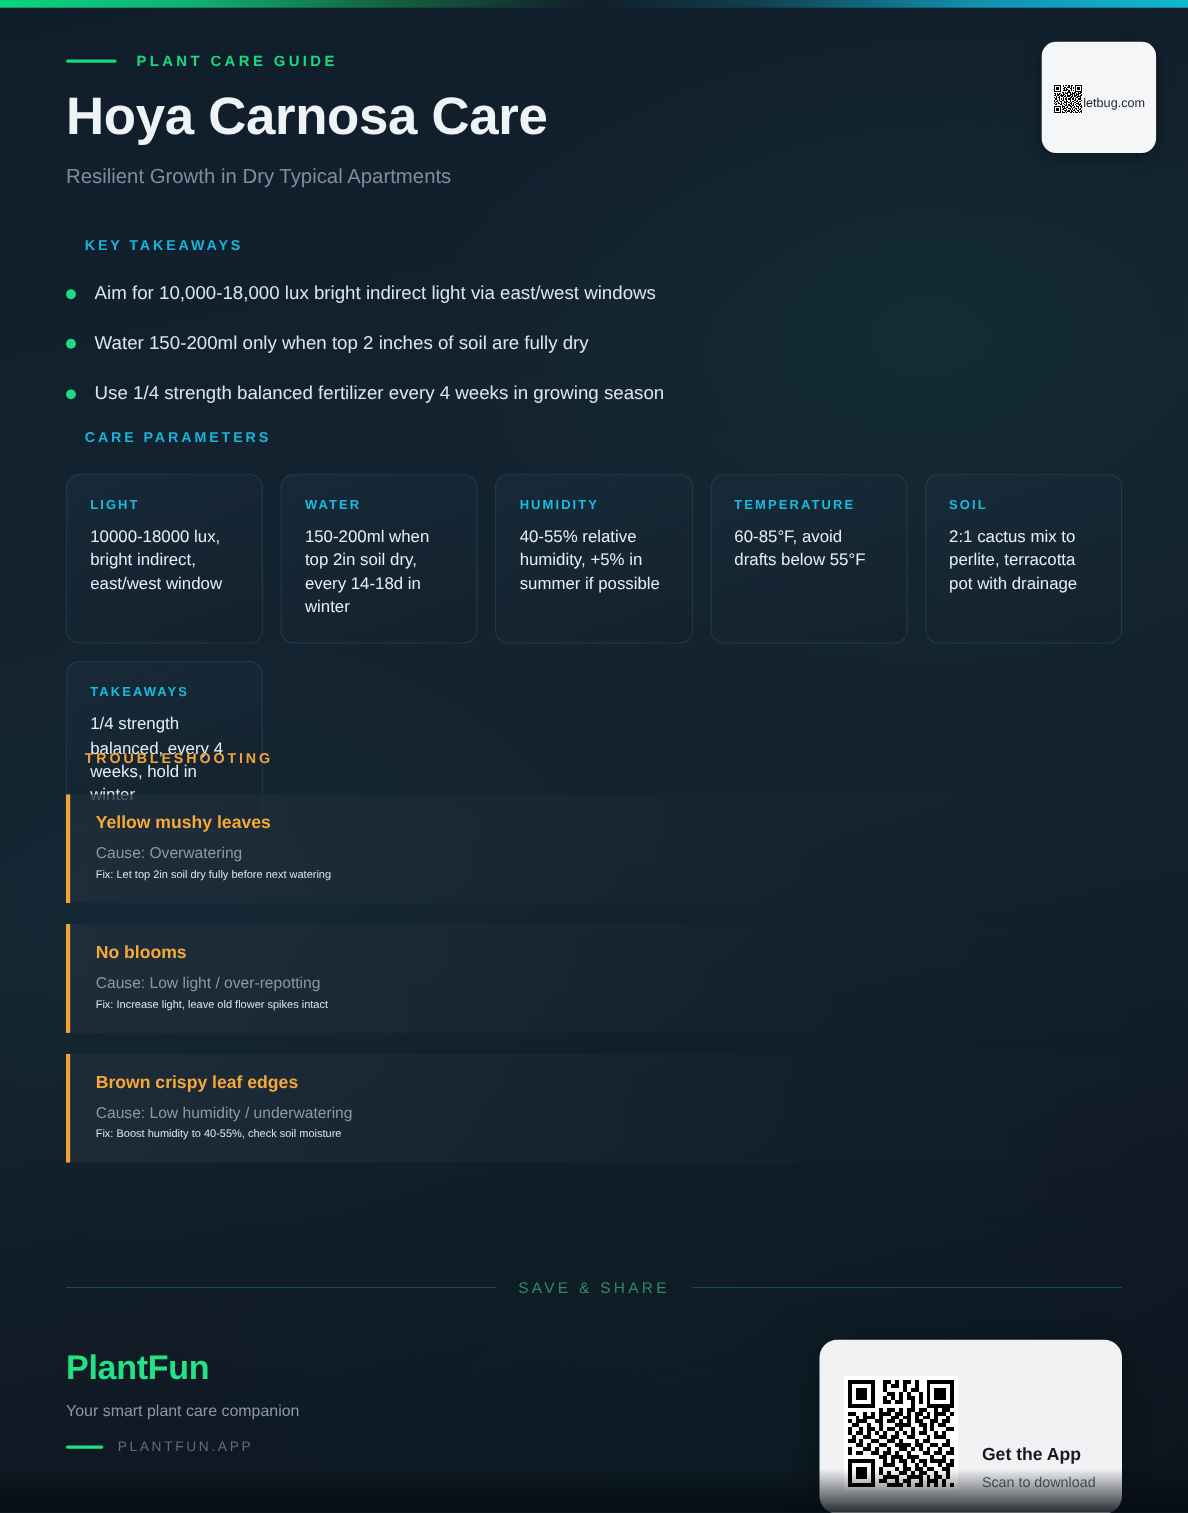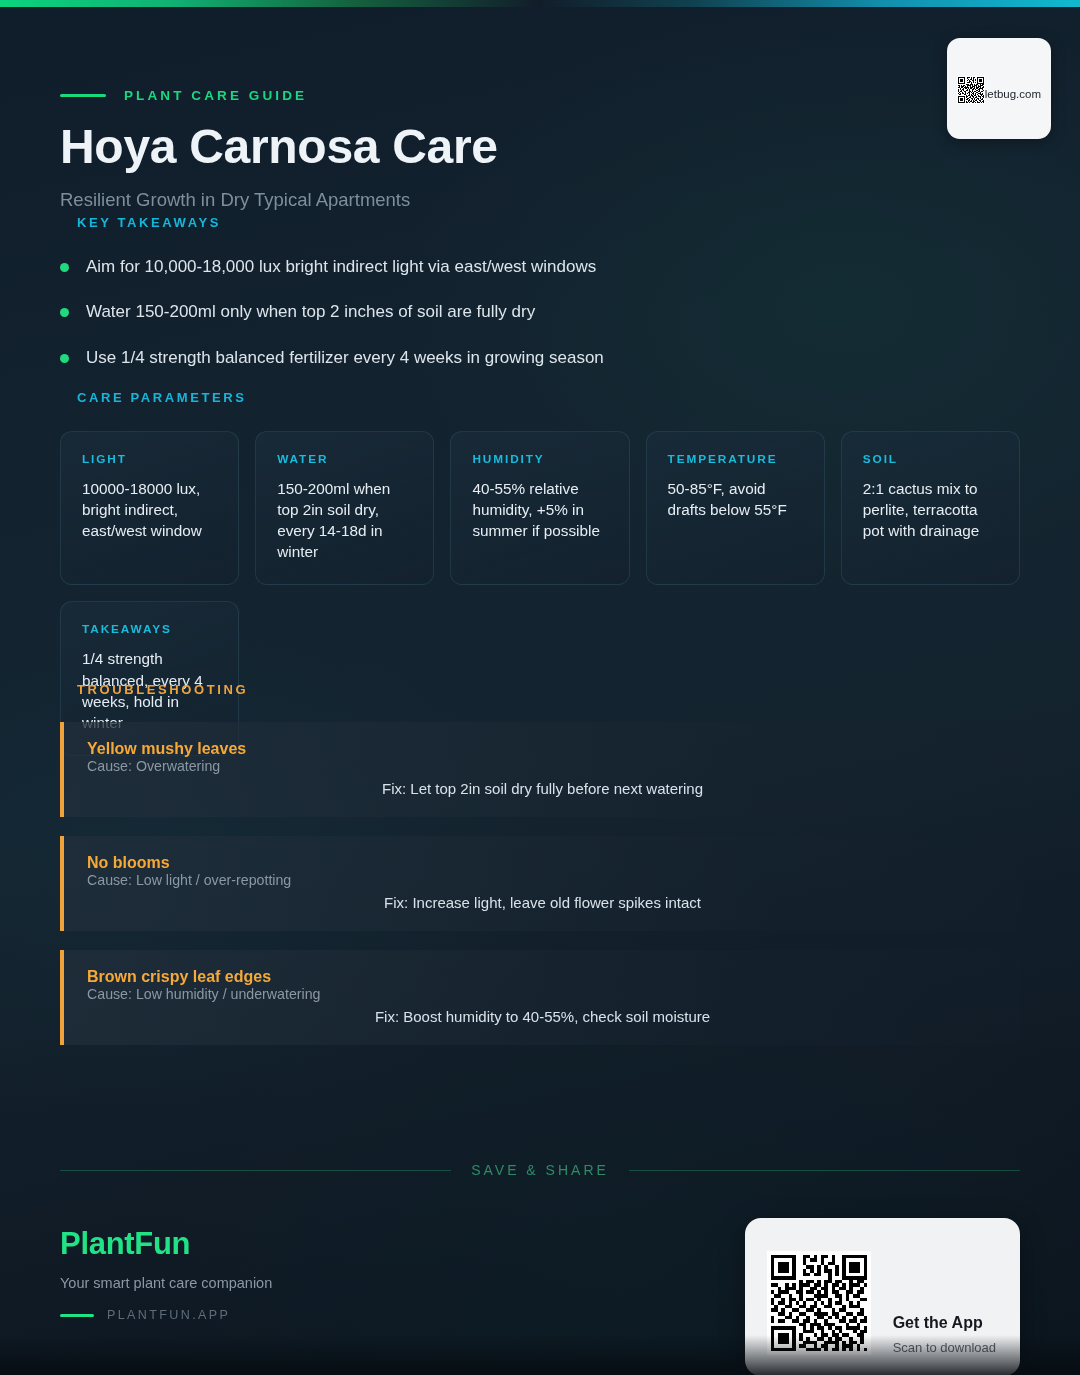--- a/index.html
+++ b/index.html
@@ -23,21 +23,21 @@
   .topbar {
     position:absolute; top:0; left:0; width:1080px; height:7px;
     background:linear-gradient(90deg,#0bd47e 0%, #10b174 16%, #14603f 33%, #121d2a 50%, #10414f 64%, #1290ae 82%, #10b9cf 100%);
   }
   .bottomfade {
     position:absolute; left:0; bottom:0; width:1080px; height:40px;
     background:linear-gradient(180deg, rgba(8,14,20,0) 0%, rgba(6,11,16,0.85) 100%);
   }
 
   
-  .header { position:absolute; top:48px; left:60px; width:960px;margin-top:40px; }
+  .header { position:absolute; top:48px; left:60px; width:960px; }
   .eyebrow { display:flex; align-items:center; gap:18px; }
   .eyebrow .dash { width:46px; height:3px; background:#17d97e; border-radius:2px; }
   .eyebrow .etext {
     color:#19d97f; font-size:13.5px; font-weight:700;
     letter-spacing:3.1px;
   }
   .title {
     margin-top:19px;
     font-size:48px; font-weight:700; color:#eef3f8;
     letter-spacing:-0.3px; line-height:1.06;
@@ -99,22 +99,22 @@
   .tlist { margin-top:25px; }
   .tcard {
     position:relative;
     background:linear-gradient(95deg, rgba(32,46,58,0.78), rgba(22,35,46,0.38) 72%, rgba(20,32,43,0.20));
     border-left:4px solid #f0a33a;
     border-radius:0 9px 9px 0;
     padding:18px 22px 20px 23px;
     margin-bottom:19px;
   }
   .tcard .ttitle { font-size:16px; font-weight:700; color:#f6a937; }
-  .tcard .tcause { font-size:14.2px; color:#8b98a4; }
-  .tcard .tfix { margin-top:6px; font-size:15px; color:#d9e2e9;text-align:center; }
+  .tcard .tcause { margin-top:10px; font-size:14.2px; color:#8b98a4; }
+  .tcard .tfix { margin-top:6px; font-size:10px; color:#d9e2e9; }
 
   
   .divider {
     position:absolute; top:1162px; left:60px; width:960px;
     display:flex; align-items:center; gap:20px;
   }
   .divider .line { flex:1; height:1px; background:rgba(32,150,100,0.42); }
   .divider .dtext {
     font-size:14px; letter-spacing:3px; font-weight:400; color:#2f8a66;
   }
@@ -374,21 +374,21 @@
       <div class="pcard">
         <div class="plabel">WATER</div>
         <div class="pvalue">150-200ml when top 2in soil dry, every 14-18d in winter</div>
       </div>
       <div class="pcard">
         <div class="plabel">HUMIDITY</div>
         <div class="pvalue">40-55% relative humidity, +5% in summer if possible</div>
       </div>
       <div class="pcard">
         <div class="plabel">TEMPERATURE</div>
-        <div class="pvalue">50-85°F, avoid drafts below 55°F</div>
+        <div class="pvalue">60-85°F, avoid drafts below 55°F</div>
       </div>
       <div class="pcard">
         <div class="plabel">SOIL</div>
         <div class="pvalue">2:1 cactus mix to perlite, terracotta pot with drainage</div>
       </div>
       <div class="pcard">
         <div class="plabel">TAKEAWAYS</div>
         <div class="pvalue">1/4 strength balanced, every 4 weeks, hold in winter</div>
       </div>
     </div>

